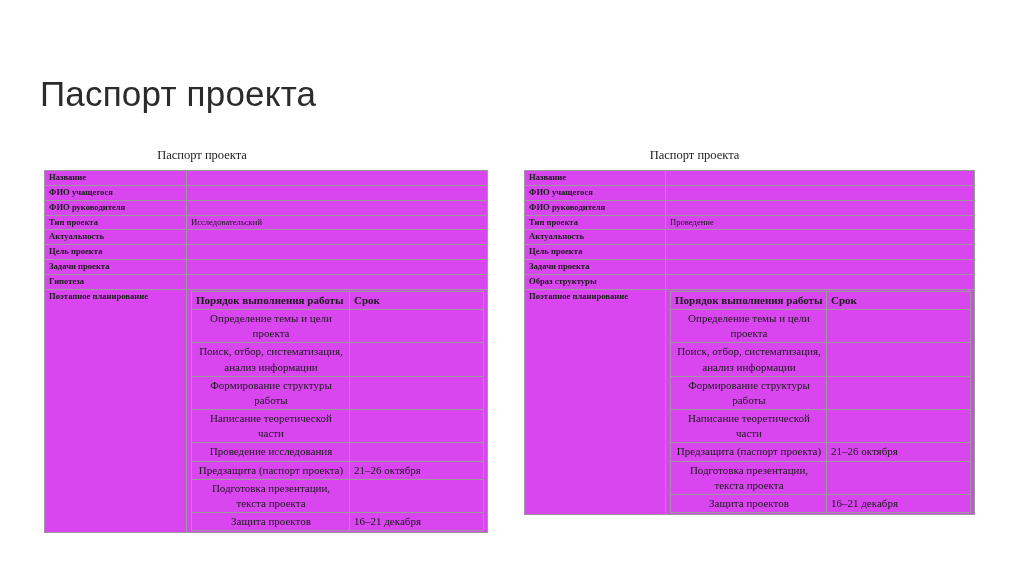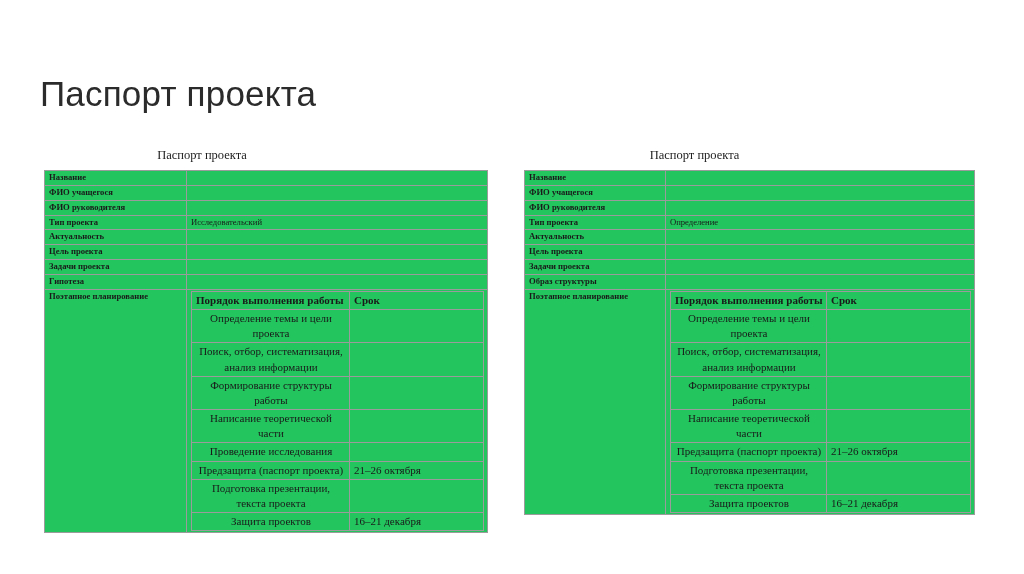--- a/index.html
+++ b/index.html
@@ -44,21 +44,21 @@
     margin-bottom: 7px;
     white-space: nowrap;
   }
   #block-left .table-caption  { padding-right: 128px; }
   #block-right .table-caption { padding-right: 110px; }
 
   table.passport {
     border-collapse: collapse;
     width: 100%;
     table-layout: fixed;
-    background: #22c55e;
+    background: #d946ef;
   }
   table.passport td {
     border: 1px solid #9b9b9b;
     font-size: 8.6px;
     line-height: 1.38;
     padding: 1px 3px 1px 4px;
     vertical-align: top;
     color: #1a1a1a;
     word-wrap: break-word;
   }
@@ -219,21 +219,21 @@
       <tr>
         <td class="label">ФИО учащегося</td>
         <td class="value"></td>
       </tr>
       <tr>
         <td class="label">ФИО руководителя</td>
         <td class="value"></td>
       </tr>
       <tr>
         <td class="label">Тип проекта</td>
-        <td class="value">Определение</td>
+        <td class="value">Проведение</td>
       </tr>
       <tr>
         <td class="label">Актуальность</td>
         <td class="value"></td>
       </tr>
       <tr>
         <td class="label">Цель проекта</td>
         <td class="value"></td>
       </tr>
       <tr>

